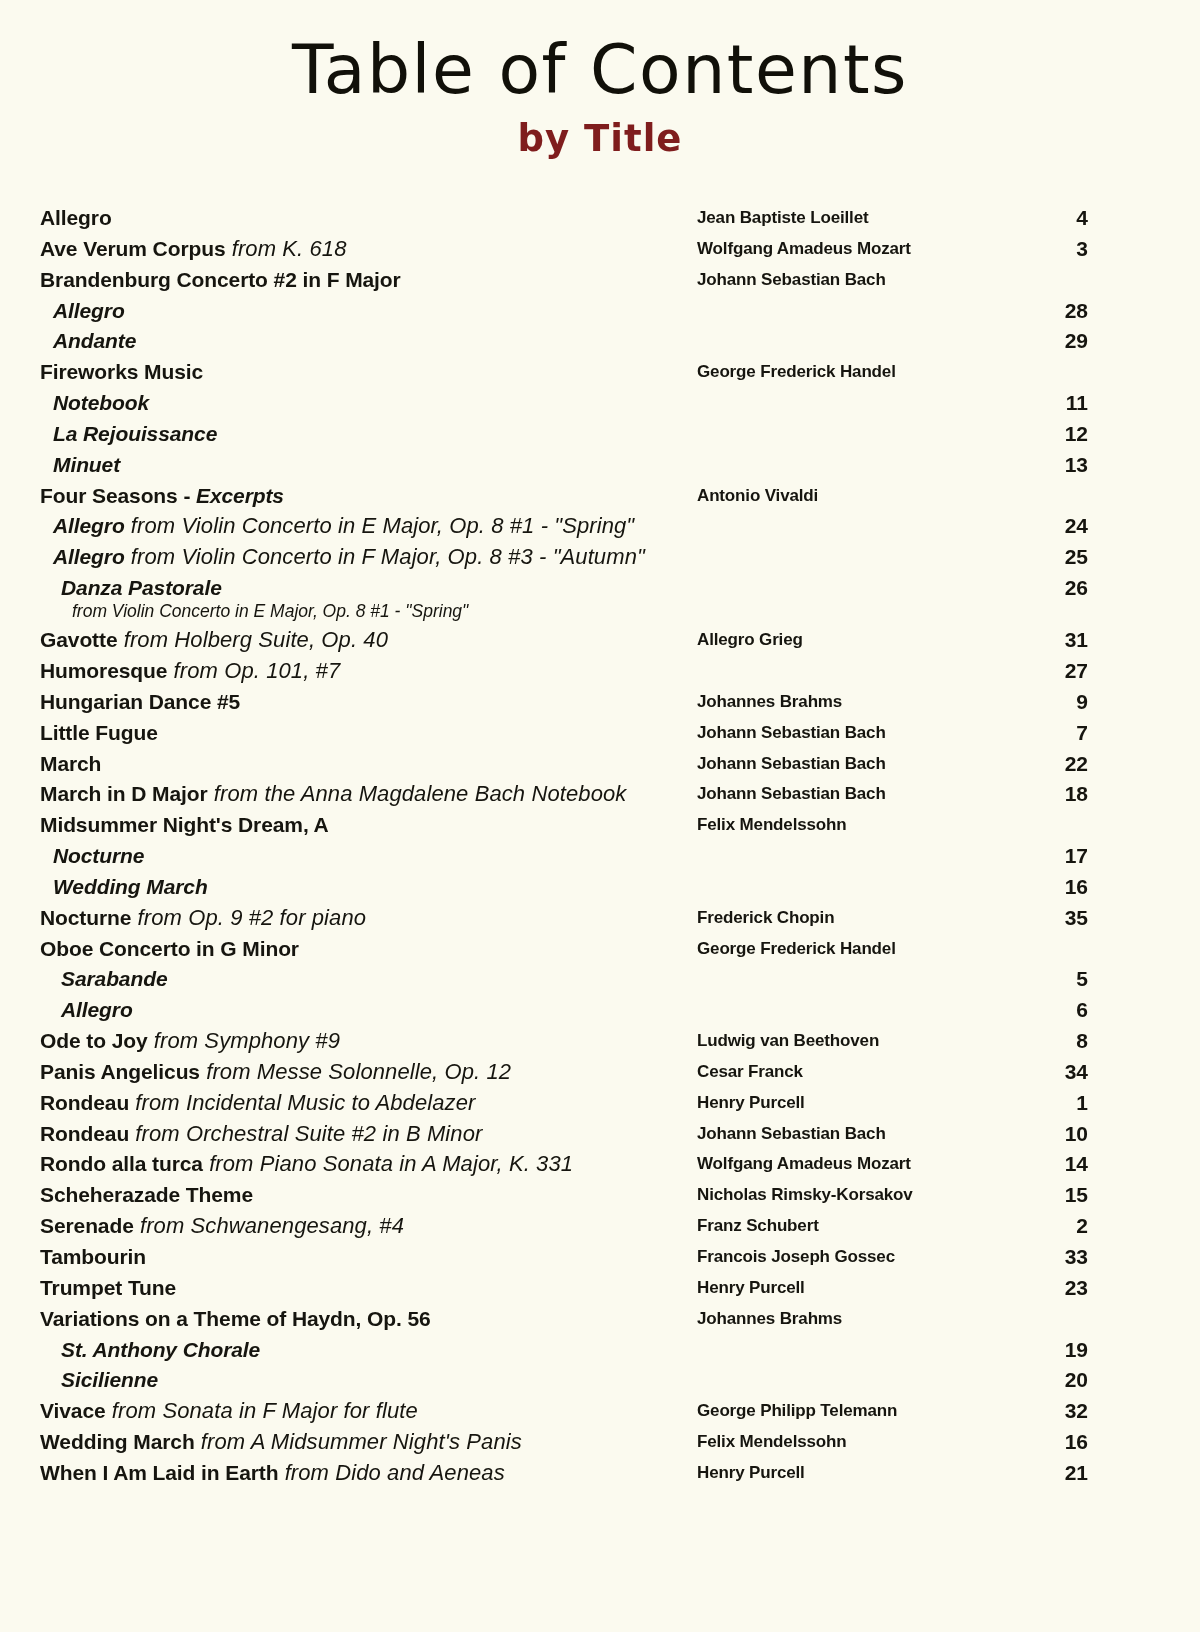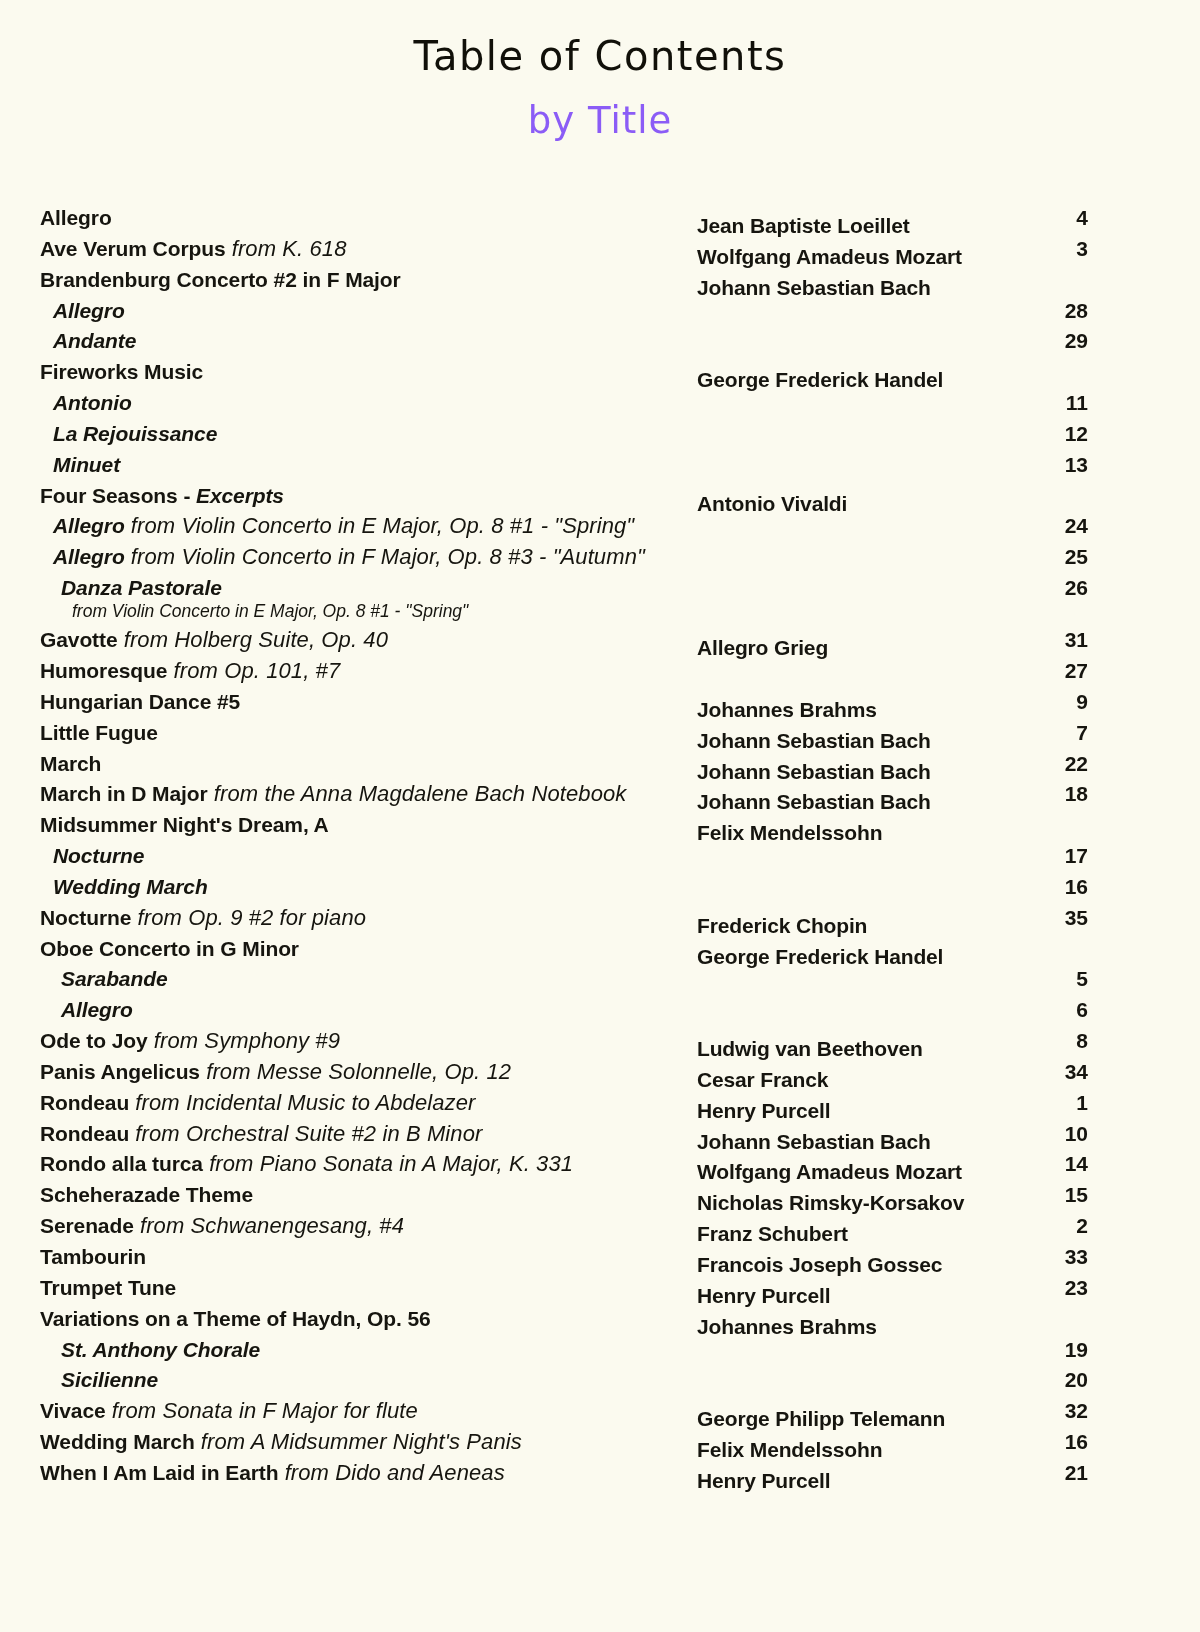--- a/index.html
+++ b/index.html
@@ -16,34 +16,34 @@
     position: relative;
   }
 
   
   .toc-header {
     text-align: center;
     padding-top: 36px;
   }
   .toc-title {
     font-family: "DejaVu Sans", sans-serif;
-    font-size: 40px;
+    font-size: 68px;
     font-weight: 400;
     letter-spacing: 1.5px;
     line-height: 1.0;
     color: #111009;
   }
   .toc-subtitle {
     font-family: "DejaVu Sans", sans-serif;
     font-size: 37px;
-    font-weight: 400;
+    font-weight: 700;
     letter-spacing: 1px;
     line-height: 1.0;
-    margin-top: 26px;
-    color: #8b5cf6;
+    margin-top: 16px;
+    color: #7f1d1d;
   }
 
   
   .toc-list {
     margin: 0;
     padding: 0;
     position: absolute;
     top: 203px;
     left: 0;
     width: 1200px;
@@ -99,25 +99,24 @@
     line-height: 26px;
     white-space: nowrap;
   }
 
   .col-composer {
     position: absolute;
     left: 697px;
     top: 0;
     width: 330px;
     white-space: nowrap;
-    font-size: 21px;
+    font-size: 17px;
     font-weight: bold;
     line-height: 30px;
     letter-spacing: -0.15px;
-    margin-top: 8px;
   }
 
   .col-page {
     position: absolute;
     left: 988px;
     top: 0;
     width: 100px;
     text-align: right;
     font-size: 21px;
     font-weight: bold;
@@ -157,21 +156,21 @@
       <div class="col-title sub">Andante</div>
       <div class="col-composer"></div>
       <div class="col-page">29</div>
     </div>
     <div class="toc-row">
       <div class="col-title">Fireworks Music</div>
       <div class="col-composer">George Frederick Handel</div>
       <div class="col-page"></div>
     </div>
     <div class="toc-row">
-      <div class="col-title sub">Antonio</div>
+      <div class="col-title sub">Notebook</div>
       <div class="col-composer"></div>
       <div class="col-page">11</div>
     </div>
     <div class="toc-row">
       <div class="col-title sub">La Rejouissance</div>
       <div class="col-composer"></div>
       <div class="col-page">12</div>
     </div>
     <div class="toc-row">
       <div class="col-title sub">Minuet</div>

